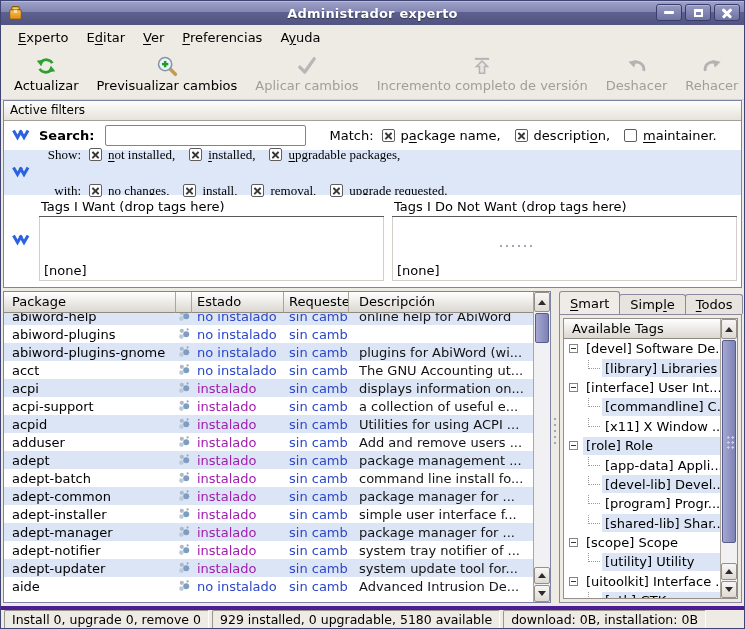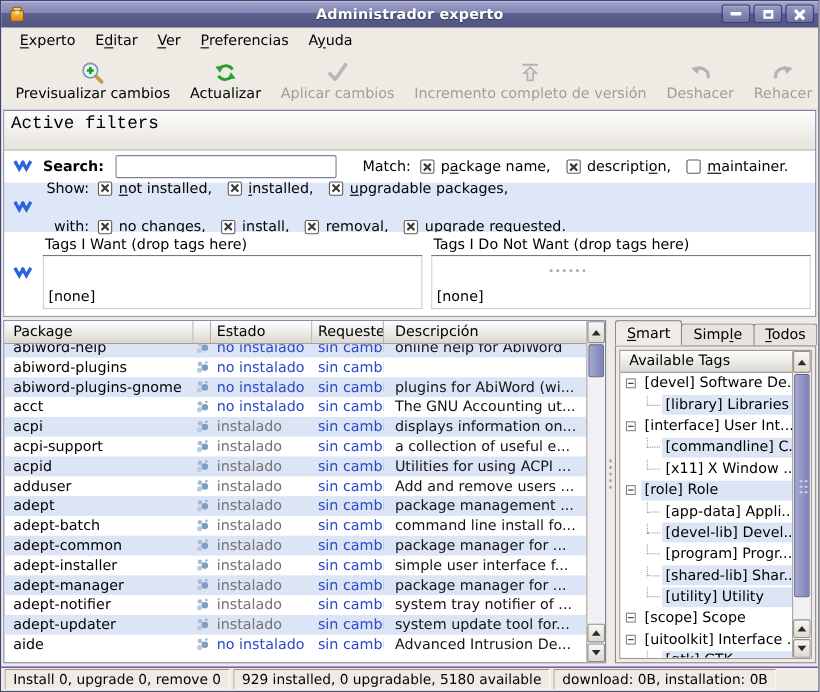--- a/index.html
+++ b/index.html
@@ -41,35 +41,35 @@
     background-image:radial-gradient(circle,#9b97a8 1px,transparent 1.3px);
     background-size:4px 5px;background-position:center;background-repeat:repeat-y;}
   .tb-btn{display:flex;flex-direction:column;align-items:center;justify-content:flex-end;
     padding:2px 9px 3px;gap:2px;}
   .tb-btn .ticon{height:22px;display:flex;align-items:center;}
   .tb-btn.disabled .tlabel{color:#a29e97;}
   .tlabel{font-size:13px;white-space:nowrap;line-height:14px;}
   
   .filters{position:absolute;top:99px;left:2px;width:739px;height:188px;
     border:1px solid #7f83a3;background:#fff;display:flex;flex-direction:column;}
-  .filters-header{height:36px;background:linear-gradient(#fdfdfc,#e6e2dc);
-    border-bottom:1px solid #a49f97;padding:2px 6px;font-size:16px;font-family:Liberation Mono, monospace;}
+  .filters-header{height:20px;background:linear-gradient(#fdfdfc,#e6e2dc);
+    border-bottom:1px solid #a49f97;padding:2px 6px;font-size:12px;}
   .row-search{height:29px;background:#fff;display:flex;align-items:center;padding-left:7px;}
   .row-search .lbl-search{font-weight:bold;margin:0 10px 0 8px;}
   .search-input{width:201px;height:21px;border:1px solid #7e82a2;border-radius:2px;
     background:#fff;font:inherit;padding:0 4px;outline:none;}
   .lbl-match{margin-left:24px;margin-right:8px;}
   .cbg{display:flex;align-items:center;gap:6px;margin-right:14px;white-space:nowrap;}
   .cb{width:13px;height:13px;min-width:13px;border:1px solid #5f5e5c;border-radius:2px;
     background:#fff;position:relative;display:inline-block;}
   .cb.checked::before,.cb.checked::after{content:"";position:absolute;left:1px;top:4.5px;
     width:9px;height:2.2px;background:#3b3b3b;border-radius:.5px;}
   .cb.checked::before{transform:rotate(45deg);} .cb.checked::after{transform:rotate(-45deg);}
   .row-show{height:45px;background:#dde7f8;display:flex;align-items:center;padding-left:7px;}
-  .show-lines{display:flex;flex-direction:column;gap:20px;margin-left:8px;}
+  .show-lines{display:flex;flex-direction:column;gap:20px;margin-left:8px;font-family:Liberation Serif, serif;}
   .show-line{display:flex;align-items:center;}
   .show-lbl{width:42px;text-align:right;margin-right:8px;}
   .row-tags{flex:1;background:#fff;display:flex;align-items:stretch;padding:4px 4px 6px 7px;}
   .chev{width:20px;min-width:20px;display:flex;justify-content:center;}
   .row-tags .chev{align-items:center;}
   .tagbox{flex:1;display:flex;flex-direction:column;margin-left:8px;}
   .tagbox .tb-head{font-size:13px;padding:0 2px 2px 2px;border-bottom:1px solid #58585a;}
   .tagbox .tb-body{flex:1;border:1px solid #d3cfc8;border-top:none;background:#fff;
     display:flex;align-items:flex-end;padding:2px 4px;}
   
@@ -94,21 +94,21 @@
   .pkg-body{flex:1;overflow:hidden;position:relative;width:529px;}
   .pkg-rows{margin-top:-6px;}
   .pkg-row{display:grid;grid-template-columns:172px 16px 92px 65px 1fr;height:18px;
     align-items:center;white-space:nowrap;}
   .pkg-row.alt{background:#dce5f5;}
   .pcell{overflow:hidden;text-overflow:clip;}
   .p-name{padding-left:8px;}
   .p-est{padding-left:5px;}
   .p-req{padding-left:5px;}
   .p-desc{padding-left:10px;color:#141414;}
-  .est-green{color:#737373;}
+  .est-green{color:#a21caf;}
   .est-blue{color:#2c47c8;}
   .p-req{color:#2c47c8;}
   .pkg-icon{width:14px;height:14px;display:block;margin:0 auto;}
   
   .sb{position:absolute;right:0;top:0;bottom:0;width:17px;display:flex;flex-direction:column;
     border-left:1px solid #aba69e;background:#f1f0f3;}
   .sb-btn{height:17px;min-height:17px;background:linear-gradient(#f8f7f5,#dedad3);
     border:1px solid #948f87;border-radius:2px;display:flex;align-items:center;justify-content:center;}
   .sb-btn + .sb-btn{margin-top:1px;}
   .tri-up{width:0;height:0;border-left:4px solid transparent;border-right:4px solid transparent;
@@ -144,21 +144,21 @@
   .conn{width:12px;min-width:12px;height:9px;border-left:1px dotted #9a9a9a;
     border-bottom:1px dotted #9a9a9a;margin:-8px 2px 0 24px;}
   .ti-label{flex:1;padding:1.5px 3px;overflow:hidden;}
   .tree-item.alt .ti-label{background:#dce5f5;}
   .tree-sb{position:absolute;top:0;right:0;bottom:0;width:17px;display:flex;
     flex-direction:column;border-left:1px solid #aba69e;background:#f1f0f3;}
   .tree-sb .sb-btn.top{height:20px;min-height:20px;}
   .tree-sb .sb-thumb{height:203px;margin:1px 1px 0 1px;}
   
   .statusbar{position:absolute;left:0;right:0;bottom:0;height:22px;background:#eeeae4;
-    display:flex;align-items:center;padding:0 3px;gap:3px;border-top:1px solid #4c1d95;}
+    display:flex;align-items:center;padding:0 3px;gap:3px;border-top:4px solid #4c1d95;}
   .sb-cell{height:19px;border:1px solid;border-color:#9a958d #fdfdfc #fdfdfc #9a958d;
     border-radius:2px;padding:1px 7px 0;font-size:12.5px;white-space:nowrap;}
 </style>
 </head>
 <body>
 
 <div id="window">
 
   <div class="titlebar">
     <svg class="appicon" viewBox="0 0 16 16">
@@ -193,43 +193,43 @@
     <span class="menu-item"><span class="acc">P</span><span>referencias</span></span>
     <span class="menu-item"><span>A</span><span class="acc">y</span><span>uda</span></span>
   </div>
 
   <div class="toolbar">
     <div class="tb-handle"></div>
 
     <div class="tb-btn">
       <span class="ticon">
         <svg width="22" height="22" viewBox="0 0 20 20">
+          <g stroke="#2da02d" stroke-width="2.5" fill="none">
+            <path d="M15.8 7.4 A6.4 6.4 0 0 0 5.6 6.4"></path>
+            <path d="M4.2 12.6 A6.4 6.4 0 0 0 14.4 13.6"></path>
+          </g>
+          <polygon fill="#2da02d" points="1.6,5.2 8.4,4.2 5.6,10.2"></polygon>
+          <polygon fill="#2da02d" points="18.4,14.8 11.6,15.8 14.4,9.8"></polygon>
+        </svg>
+      </span>
+      <span class="tlabel">Actualizar</span>
+    </div>
+
+    <div class="tb-btn">
+      <span class="ticon">
+        <svg width="22" height="22" viewBox="0 0 20 20">
           <line x1="12.6" y1="12.6" x2="17.6" y2="17.6" stroke="#c79b4e" stroke-width="3.2" stroke-linecap="round"></line>
           <circle cx="8.3" cy="8.3" r="6" fill="#eaf3fb" stroke="#8595a6" stroke-width="1.4"></circle>
           <g stroke="#1d9e1d" stroke-width="2.2">
             <line x1="8.3" y1="5.4" x2="8.3" y2="11.2"></line>
               <line x1="5.4" y1="8.3" x2="11.2" y2="8.3"></line>
           </g>
         </svg>
       </span>
       <span class="tlabel">Previsualizar cambios</span>
-    </div>
-
-    <div class="tb-btn">
-      <span class="ticon">
-        <svg width="22" height="22" viewBox="0 0 20 20">
-          <g stroke="#2da02d" stroke-width="2.5" fill="none">
-            <path d="M15.8 7.4 A6.4 6.4 0 0 0 5.6 6.4"></path>
-            <path d="M4.2 12.6 A6.4 6.4 0 0 0 14.4 13.6"></path>
-          </g>
-          <polygon fill="#2da02d" points="1.6,5.2 8.4,4.2 5.6,10.2"></polygon>
-          <polygon fill="#2da02d" points="18.4,14.8 11.6,15.8 14.4,9.8"></polygon>
-        </svg>
-      </span>
-      <span class="tlabel">Actualizar</span>
     </div>
 
     <div class="tb-btn disabled">
       <span class="ticon">
         <svg width="22" height="22" viewBox="0 0 20 20">
           <path d="M3.5 11 L8 15.5 L16.5 3.5" fill="none" stroke="#b7b7b7" stroke-width="3" stroke-linecap="round" stroke-linejoin="round"></path>
         </svg>
       </span>
       <span class="tlabel">Aplicar cambios</span>
     </div>
@@ -681,29 +681,29 @@
               <div class="tree-item tree-child">
 
     <span class="conn"></span>
     <span class="ti-label">[program] Progr...</span>
   </div>
               <div class="tree-item tree-child alt">
 
     <span class="conn"></span>
     <span class="ti-label">[shared-lib] Shar...</span>
   </div>
-              <div class="tree-item tree-child alt">
-
-    <span class="conn"></span>
-    <span class="ti-label">[utility] Utility</span>
-  </div>
               <div class="tree-item tree-parent">
     <span class="exp"></span>
 
     <span class="ti-label">[scope] Scope</span>
+  </div>
+              <div class="tree-item tree-child alt">
+
+    <span class="conn"></span>
+    <span class="ti-label">[utility] Utility</span>
   </div>
               <div class="tree-item tree-parent">
     <span class="exp"></span>
 
     <span class="ti-label">[uitoolkit] Interface ...</span>
   </div>
               <div class="tree-item tree-child alt">
 
     <span class="conn"></span>
     <span class="ti-label">[gtk] GTK</span>

